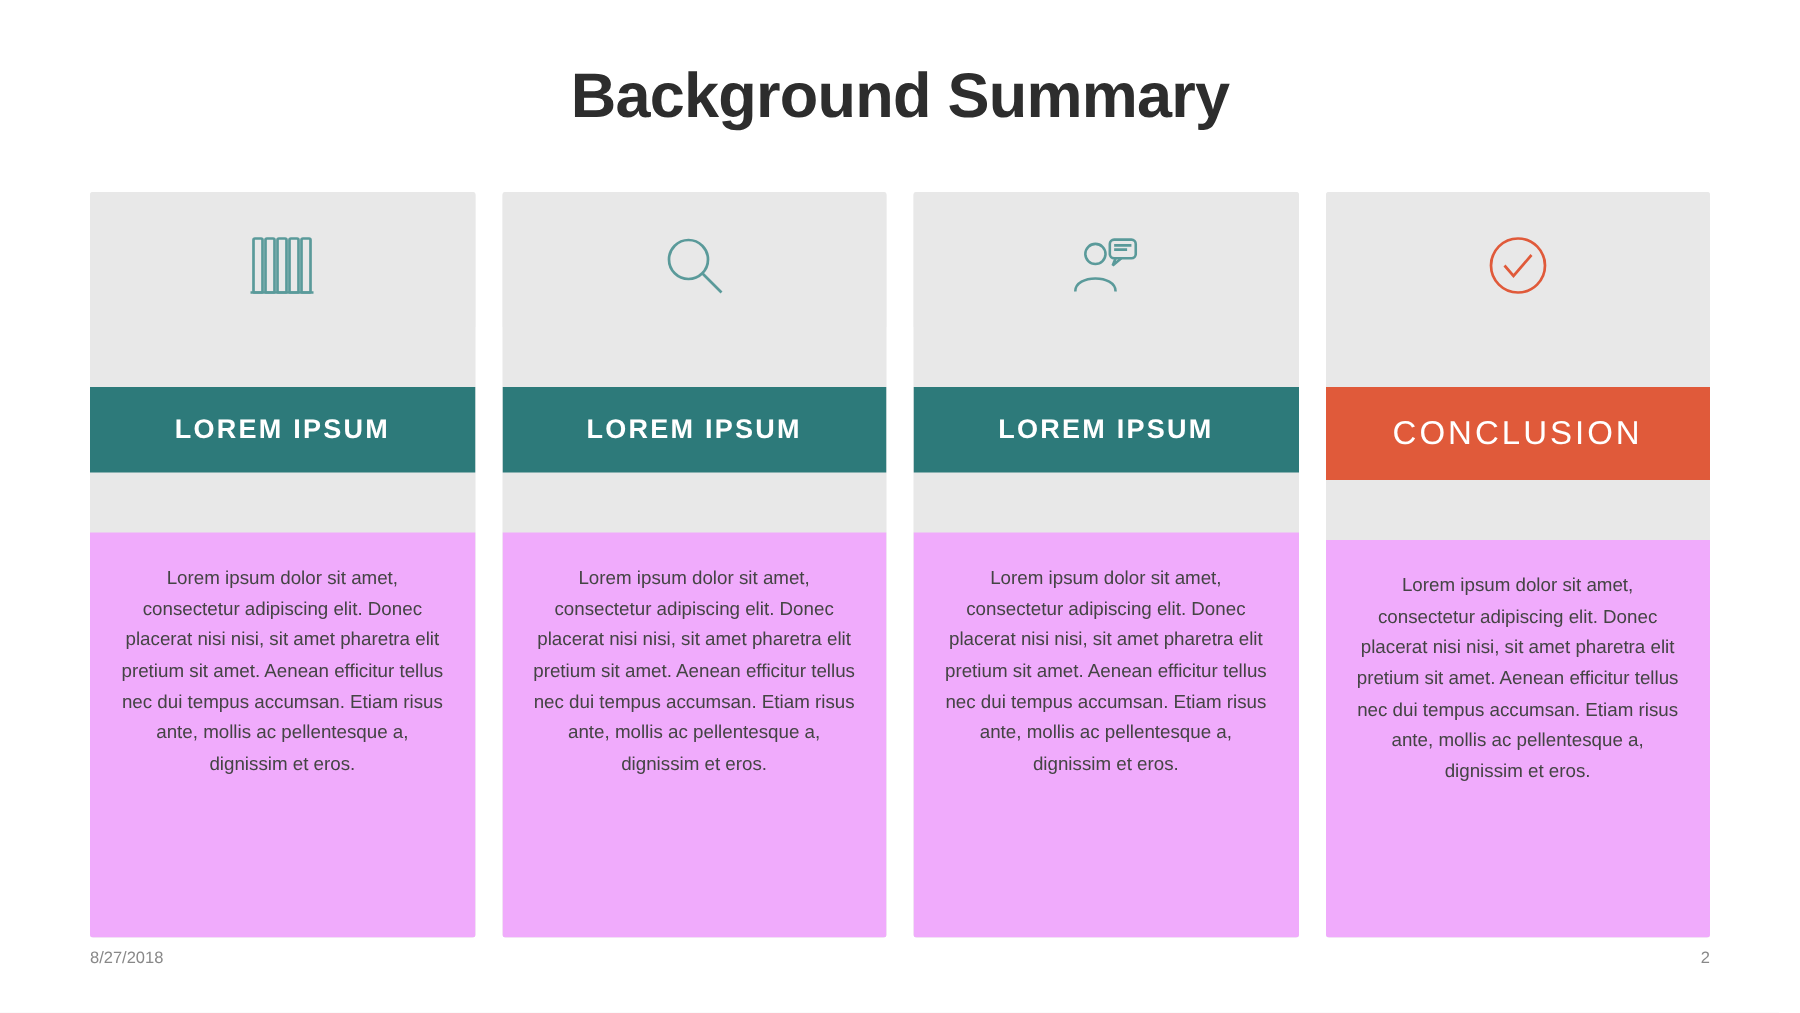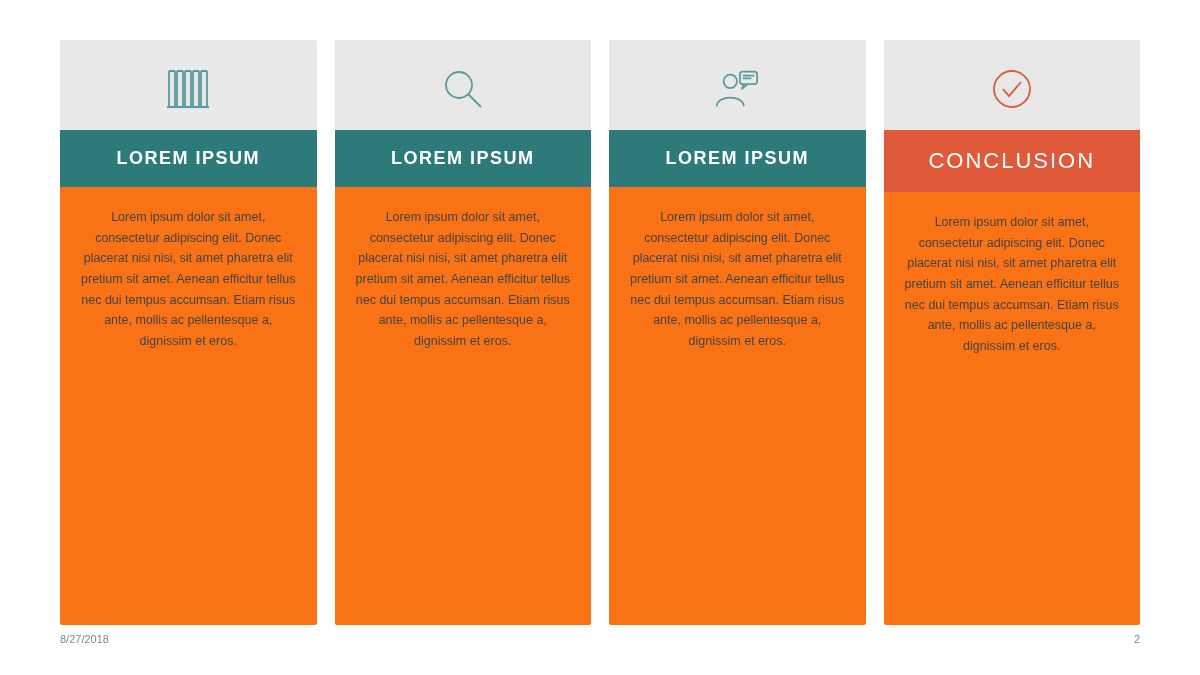--- a/index.html
+++ b/index.html
@@ -38,20 +38,21 @@
       flex: 1;
     }
 
     .card {
       flex: 1;
       background: #e8e8e8;
       display: flex;
       flex-direction: column;
       border-radius: 2px;
       overflow: hidden;
+      gap: 40px;
     }
 
     .card-top {
       background: #e8e8e8;
       display: flex;
       align-items: center;
       justify-content: center;
       padding: 24px 16px 16px 16px;
       min-height: 90px;
     }
@@ -76,21 +77,21 @@
     }
 
     .card-label.conclusion {
       background: #e05a3a;
       font-size: 22px;
       font-weight: 400;
       letter-spacing: 2px;
     }
 
     .card-body {
-      background: #f97316;
+      background: #f0abfc;
       padding: 20px 18px;
       font-size: 12.5px;
       color: #444444;
       line-height: 1.65;
       text-align: center;
       flex: 1;
     }
 
     .footer {
       width: 100%;
@@ -99,20 +100,21 @@
       align-items: flex-end;
       padding-top: 8px;
       color: #888888;
       font-size: 11px;
     }
   </style>
 </head>
 <body>
 
 <div class="slide">
+  <h1 class="slide-title">Background Summary</h1>
 
   <div class="cards-row">
 
     <div class="card">
       <div class="card-top">
         <div class="card-icon">
           <svg width="46" height="44" viewBox="0 0 46 44" stroke="#5a9a9a" fill="none" stroke-width="1.8" xmlns="http://www.w3.org/2000/svg">
 
             <rect x="4" y="4" width="6" height="36" rx="1"></rect>
             <rect x="12" y="4" width="6" height="36" rx="1"></rect>

